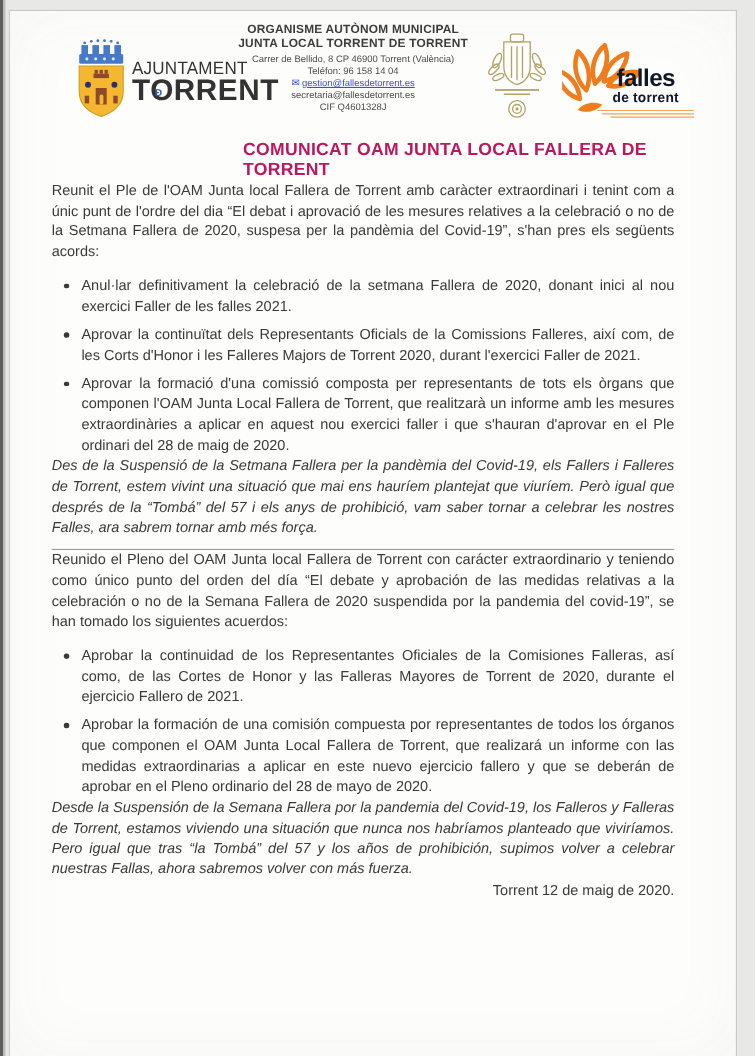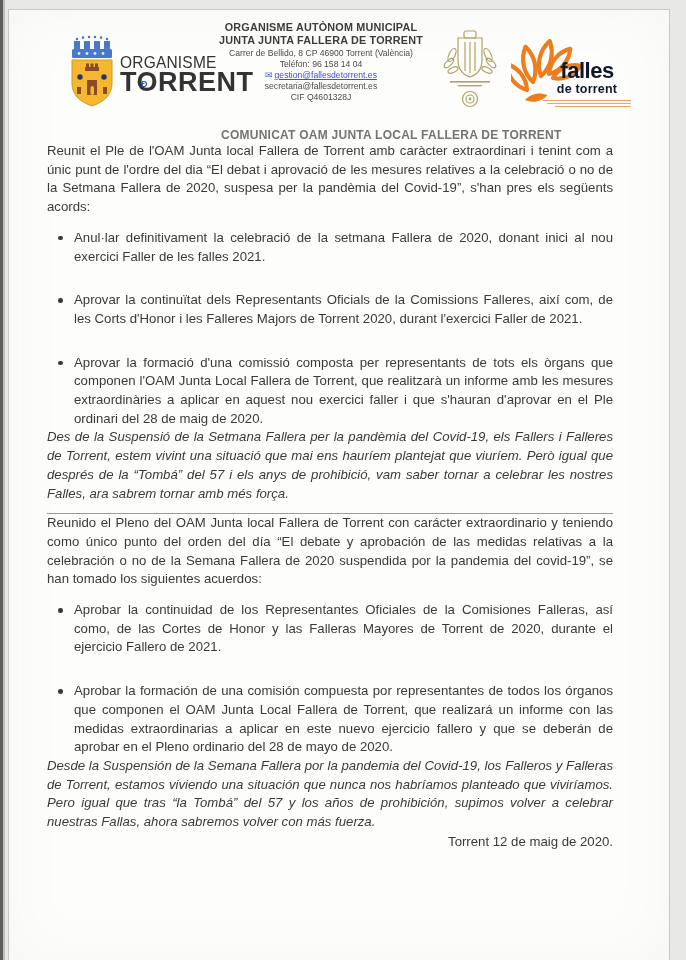--- a/index.html
+++ b/index.html
@@ -38,28 +38,28 @@
   .falles-words { position:absolute; right:6px; top:36px; text-align:center; color:#0f172a; }
   .falles-w1 { font-size:22px; font-weight:700; letter-spacing:-0.5px; line-height:1; }
   .falles-w2 { font-size:12.5px; font-weight:700; letter-spacing:0.2px; margin-top:1px; line-height:1; }
   .falles-tag { margin-top:4px; }
   .falles-tag .bar { height:1.6px; background:#f0a45e; margin:1.6px 0 0 auto; border-radius:1px; }
   .falles-tag .b1 { width:88px; } .falles-tag .b2 { width:84px; } .falles-tag .b3 { width:76px; }
 
   
   .doc-title {
     margin:10px 0 0; padding-left:212px;
-    font-size:12px; font-weight:700; letter-spacing:0.25px; color:#737373;
+    font-size:16px; font-weight:700; letter-spacing:0.25px; color:#be185d;
   }
   .content { padding:0 56px 0 38px; color:#3a3a3a; }
   .content p { margin:0; text-align:justify; font-size:13.2px; line-height:18.7px; }
   .p-intro-ca { margin-top:17px; }
   .content ul { list-style:none; margin:12px 0 0; padding:0; }
   .content li {
-    position:relative; padding-left:27px; margin-top:25px;
+    position:relative; padding-left:27px; margin-top:7px;
     text-align:justify; font-size:13.2px; line-height:18.7px;
   }
   .content ul li:first-child { margin-top:0; }
   .content li::before {
     content:""; position:absolute; left:11px; top:7px;
     width:4.6px; height:4.6px; border-radius:50%; background:#3a3a3a;
   }
   .p-closing { margin-top:15px;font-style:italic; }
   .divider { border:none; border-top:1px solid #9b9b9b; margin:10px 0 0; }
   .p-intro-es { margin-top:10px; }
@@ -100,28 +100,28 @@
           <rect x="19" y="32" width="14" height="4" fill="#8d4a2a"></rect>
           <circle cx="14" cy="42" r="2.7" fill="#27336e"></circle>
           <circle cx="38" cy="42" r="2.7" fill="#27336e"></circle>
           <rect x="21" y="45" width="10" height="15" fill="#8d4a2a"></rect>
           <rect x="24.5" y="51" width="3.5" height="9" rx="1.7" fill="#f4b72f"></rect>
           <rect x="11" y="52" width="4" height="7" fill="#8d4a2a"></rect>
           <rect x="37" y="52" width="4" height="7" fill="#8d4a2a"></rect>
         </svg>
       </div>
       <div class="brand">
-        <div class="brand-l1">ORGANISME</div>
+        <div class="brand-l1">AJUNTAMENT</div>
         <div class="brand-l2">TORRENT</div>
         <div class="brand-dmark">Ð</div>
       </div>
 
       <div class="org">
         <div class="org-l1">ORGANISME AUTÒNOM MUNICIPAL</div>
-        <div class="org-l2">JUNTA JUNTA FALLERA DE TORRENT</div>
+        <div class="org-l2">JUNTA LOCAL TORRENT DE TORRENT</div>
         <div class="org-small">Carrer de Bellido, 8 CP 46900 Torrent (València)</div>
         <div class="org-line">Teléfon: 96 158 14 04</div>
         <div class="org-line">
           <span class="env-icon">✉</span><span class="org-link">gestion@fallesdetorrent.es</span>
         </div>
         <div class="org-line">secretaria@fallesdetorrent.es</div>
         <div class="org-line">CIF Q4601328J</div>
       </div>
 
       <div class="seal">

